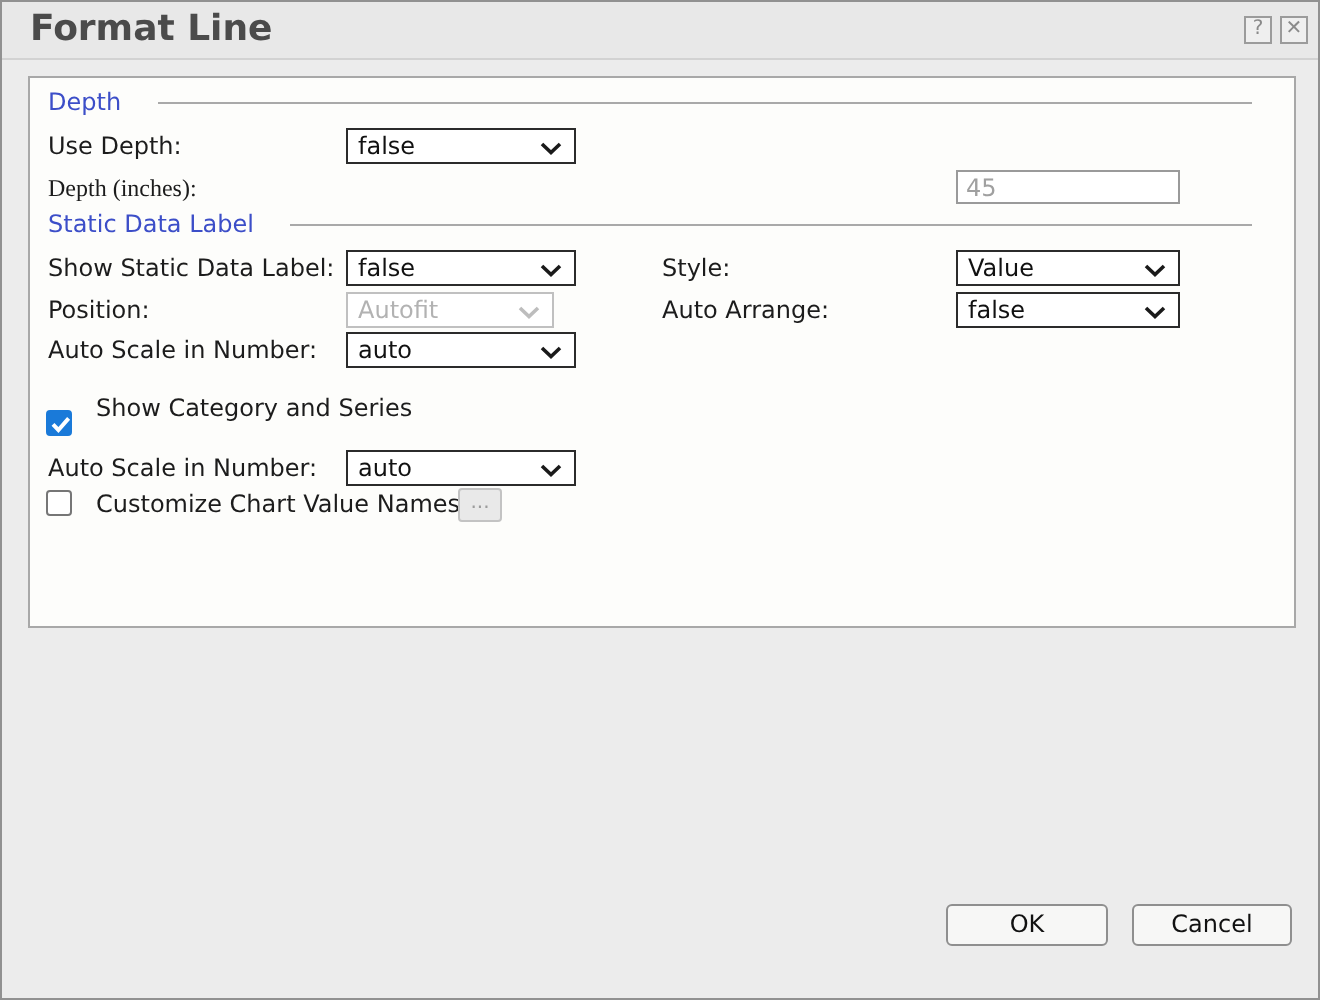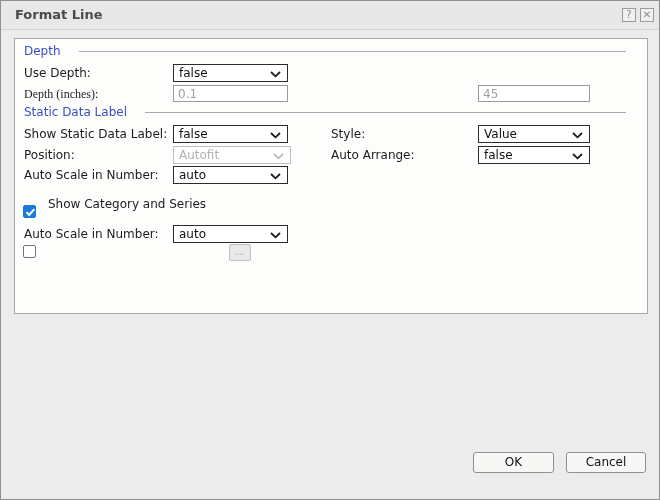--- a/index.html
+++ b/index.html
@@ -9,21 +9,21 @@
   .dialog {
     position: relative; width: 660px; height: 500px;
     background: #ececec; border: 1px solid #919191; overflow: hidden;
   }
   .titlebar {
     position: absolute; left:0; top:0; right:0; height:29px;
     background: #e8e8e8; border-bottom: 1px solid #d2d2d2;
   }
   .title {
     position:absolute; left:14px; top:0; line-height:28px;
-    font-size:13px; font-weight:bold; color:#4b4b4b;
+    font-size:18px; font-weight:bold; color:#4b4b4b;
   }
   .tb-btn {
     position:absolute; top:7px; width:14px; height:14px;
     border:1px solid #9b9b9b; background:#efefef; color:#8a8a8a;
     font-size:10px; line-height:12px; text-align:center; cursor:pointer;
   }
   .tb-help { left:621px; }
   .tb-close { left:639px; }
 
   .panel {
@@ -107,21 +107,20 @@
 
     <span class="flabel" style="left:9px; top:25px;">Use Depth:</span>
     <div class="select" style="left:158px; top:25px; width:115px;">
       <span>false</span>
       <svg width="11" height="7" viewBox="0 0 11 7">
           <polyline points="1,1 5.5,5.3 10,1"></polyline>
         </svg>
     </div>
 
     <span class="flabel" style="left:9px; top:46px;font-family:Liberation Serif, serif;">Depth (inches):</span>
-    <input class="tinput" style="left: 158px; top: 46px; width: 115px;" disabled="" value="0.1">
 
     <input class="tinput" style="left: 463px; top: 46px; width: 112px;" disabled="" value="45">
 
     <div class="section-head" style="top:66px;justify-content:center;">
       <span class="sh-text">Static Data Label</span>
       <span class="sh-line"></span>
     </div>
 
     <span class="flabel" style="left:9px; top:86px;">Show Static Data Label:</span>
     <div class="select" style="left:158px; top:86px; width:115px;">
@@ -133,21 +132,21 @@
 
     <span class="flabel" style="left:316px; top:86px;">Style:</span>
     <div class="select" style="left:463px; top:86px; width:112px;">
       <span>Value</span>
       <svg width="11" height="7" viewBox="0 0 11 7">
           <polyline points="1,1 5.5,5.3 10,1"></polyline>
         </svg>
     </div>
 
     <span class="flabel" style="left:9px; top:107px;">Position:</span>
-    <div class="select disabled" style="left:158px; top:107px; width:118px;">
+    <div class="select disabled" style="left:158px; top:107px; width:104px;">
       <span>Autofit</span>
       <svg width="11" height="7" viewBox="0 0 11 7">
           <polyline points="1,1 5.5,5.3 10,1"></polyline>
         </svg>
     </div>
 
     <span class="flabel" style="left:316px; top:107px;">Auto Arrange:</span>
     <div class="select" style="left:463px; top:107px; width:112px;">
       <span>false</span>
       <svg width="11" height="7" viewBox="0 0 11 7">
@@ -175,20 +174,21 @@
     <div class="select" style="left:158px; top:186px; width:115px;">
       <span>auto</span>
       <svg width="11" height="7" viewBox="0 0 11 7">
           <polyline points="1,1 5.5,5.3 10,1"></polyline>
         </svg>
     </div>
 
     <div class="checkbox" style="left:8px; top:206px;">
       
     </div>
+    <span class="flabel cb-label" style="left:33px; top:204px;">Customize Chart Value Names</span>
     <div class="browse-btn" style="left:214px; top:205px;">
       <span>...</span>
     </div>
 
   </div>
 
   <div class="btn btn-ok">OK</div>
   <div class="btn btn-cancel">Cancel</div>
 
 </div>

